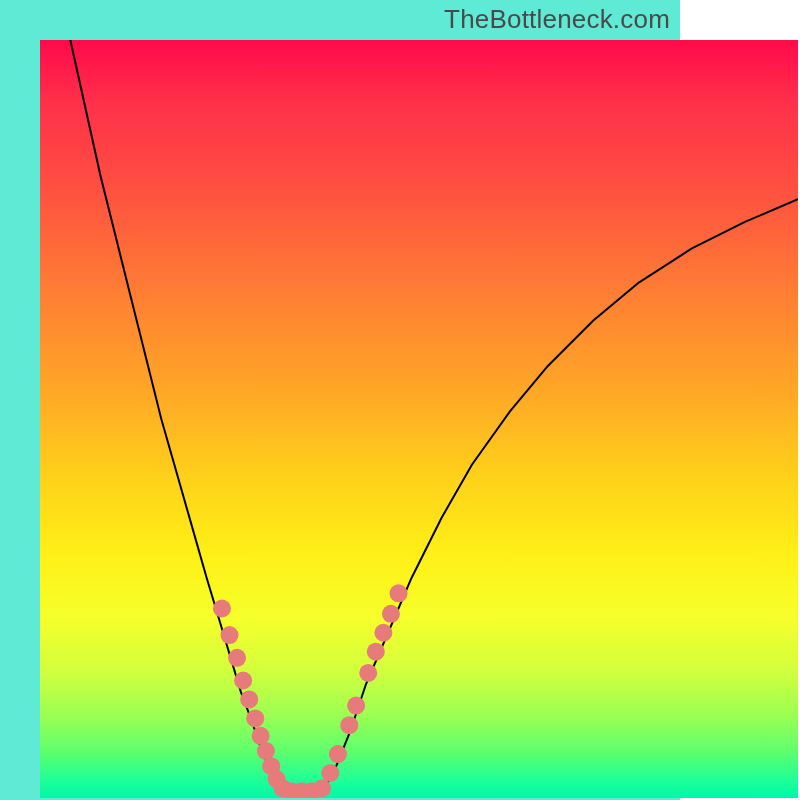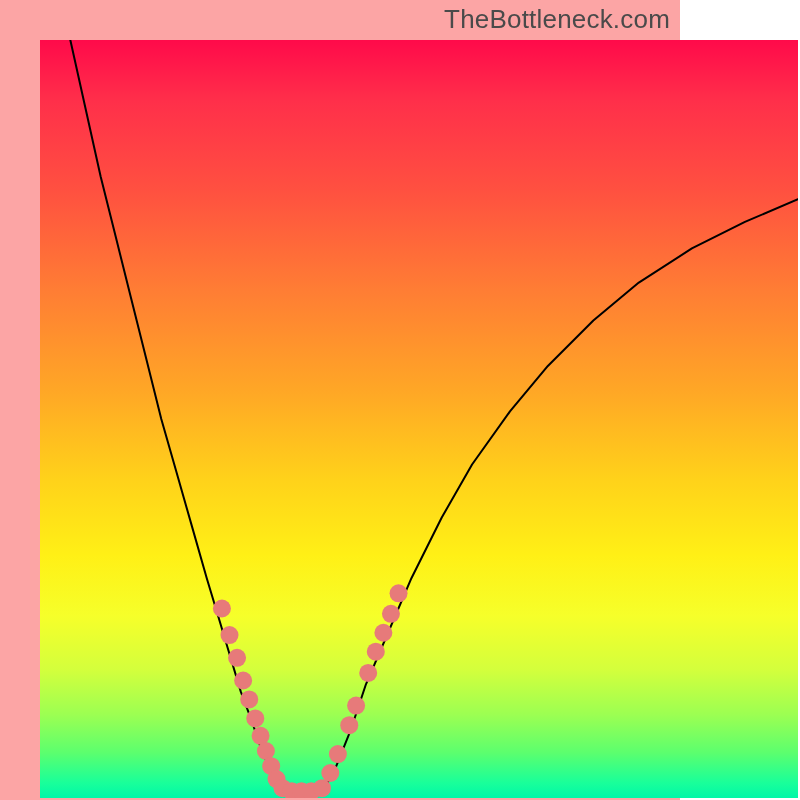--- a/index.html
+++ b/index.html
@@ -8,21 +8,21 @@
     width: 800px;
     height: 800px;
     overflow: hidden;
     background: #fff;
     font-family: Arial, Helvetica, sans-serif;
   }
   .frame {
     position: relative;
     width: 680px;
     height: 800px;
-    background: #fca5a5;
+    background: #5eead4;
   }
   .watermark {
     position: absolute;
     top: 4px;
     right: 10px;
     color: #4a4a4a;
     font-size: 26px;
     font-weight: 400;
     letter-spacing: 0.2px;
     z-index: 3;

